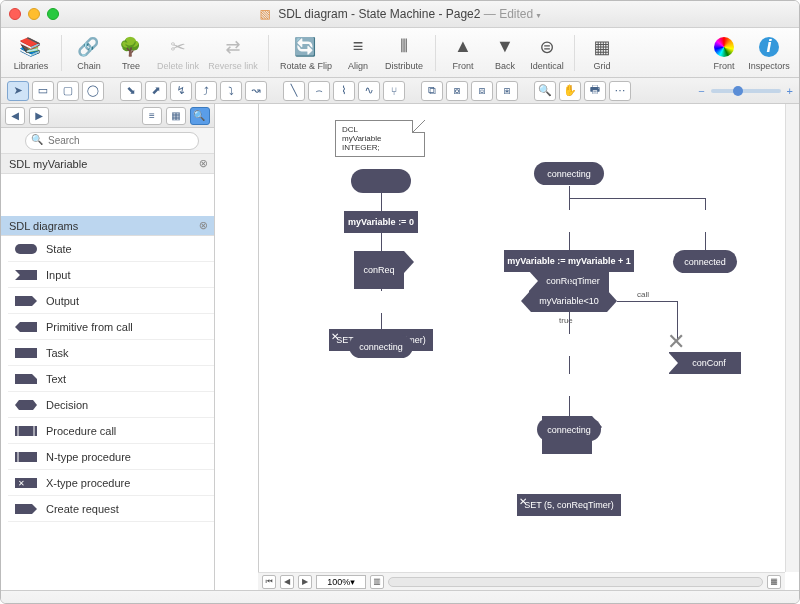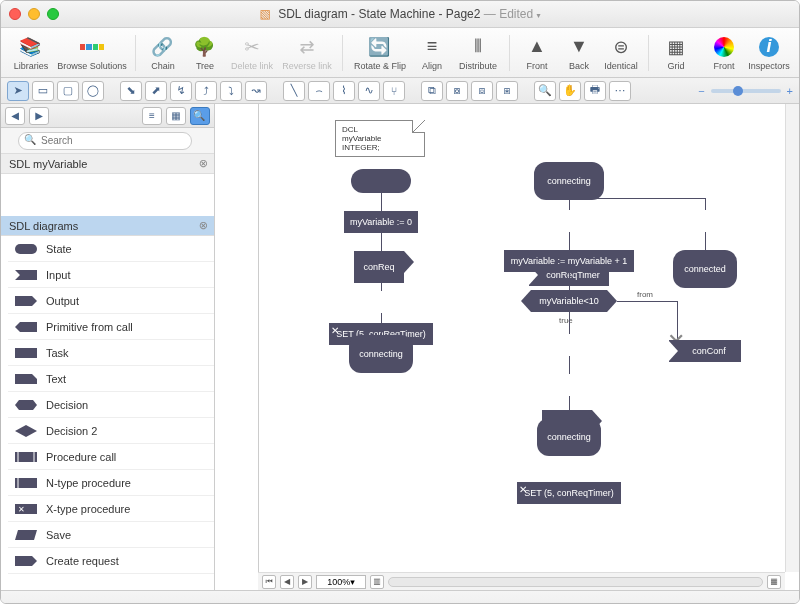--- a/index.html
+++ b/index.html
@@ -71,21 +71,21 @@
   .zoom { display:flex; align-items:center; gap:6px; margin-left:auto;}
   .zoom .slider { width:70px; height:4px; background:#c3d5e8; border-radius:2px; position:relative;}
   .zoom .thumb { width:10px; height:10px; border-radius:50%; background:#5a8dd6; position:absolute; top:-3px; left:22px;}
   
   .appbody { display:flex; height:calc(604px - 22px - 50px - 26px - 20px); }
   
   .sidebar { width:214px; background:#fff; border-right:1px solid #ccc; display:flex; flex-direction:column;}
   .sidebar-top { height:24px; background:linear-gradient(#f3f3f3,#e6e6e6); border-bottom:1px solid #ccc; display:flex; align-items:center; padding:0 4px; gap:4px;}
   .sidebar-top .sqbtn { width:20px; height:18px; border:1px solid #bbb; background:#fff; border-radius:3px; display:flex; align-items:center; justify-content:center; font-size:10px; color:#46648a; cursor:pointer;}
   .sidebar-top .sqbtn.blue { background:#5a9de8; color:#fff; border-color:#3a7abf;}
-  .searchrow { height:26px; display:flex; align-items:center; padding:4px 17px; background:#f5f5f5; border-bottom:1px solid #ddd;}
+  .searchrow { height:26px; display:flex; align-items:center; padding:4px 24px; background:#f5f5f5; border-bottom:1px solid #ddd;}
   .searchrow input { flex:1; height:18px; border:1px solid #ccc; border-radius:10px; padding:0 18px 0 22px; font-size:10px; background:#fff;}
   .searchwrap { position:relative; flex:1;}
   .searchwrap::before { content:"🔍"; position:absolute; left:6px; top:2px; font-size:10px; color:#888;}
   .cat-row { height:20px; background:#eee; border-bottom:1px solid #ddd; display:flex; align-items:center; padding:0 8px; font-size:11px; color:#333; position:relative; cursor:pointer;}
   .cat-row.sel { background:#bcd6ef;margin-top:42px; }
   .cat-row .closex { position:absolute; right:6px; color:#888; font-size:11px;}
   .shape-list { flex:1; overflow-y:auto; background:#fff;}
   .shape-item { height:26px; border-bottom:1px solid #eee; display:flex; align-items:center; padding:0 6px; gap:8px; font-size:11px; color:#333; cursor:pointer;margin-left:7px;}
   .shape-item .sicon { width:24px; height:16px; display:flex; align-items:center; justify-content:center;}
   .shape-item .sicon svg { width:24px; height:16px; }
@@ -98,23 +98,23 @@
   .hscroll .zoomsel { width:50px; height:14px; border:1px solid #bbb; background:#fff; font-size:9px; display:flex; align-items:center; justify-content:center;}
   .hscroll .track { flex:1; height:10px; background:#e8e8e8; border:1px solid #ccc; border-radius:5px;}
   
   .statusbar { height:36px; background:linear-gradient(#f5f5f5,#e8e8e8); border-top:1px solid #ccc; display:flex; align-items:center; padding:0 10px; font-size:10px; color:#555;}
   .statusbar .center { position:absolute; left:0; right:0; text-align:center;}
   
   .sdl { position:absolute; display:flex; align-items:center; justify-content:center; color:#fff; font-size:9px; text-align:center; }
   .sdl-note { position:absolute; background:#fff; border:1px solid #888; font-size:8px; color:#333; padding:4px 6px; width:90px;}
   .sdl-note::after { content:""; position:absolute; top:-1px; right:-1px; width:12px; height:12px; background:linear-gradient(135deg,#fff 50%,#888 50%,#888 52%,#fff 52%); border-left:1px solid #888; border-bottom:1px solid #888;}
   .sdl-start { background:#4f4e66; border-radius:12px; }
-  .sdl-task { background:#4f4e66; }
-  .sdl-state { background:#4f4e66; border-radius:12px; height:38px;}
-  .sdl-output { background:#4f4e66; position:relative; height:32px;}
+  .sdl-task { background:#4f4e66;font-weight:bold; }
+  .sdl-state { background:#4f4e66; border-radius:12px; height:23px;}
+  .sdl-output { background:#4f4e66; position:relative; height:38px;}
   .sdl-output::after { content:""; position:absolute; right:-10px; top:0; border-left:10px solid #4f4e66; border-top:11px solid transparent; border-bottom:11px solid transparent;}
   .sdl-input { background:#4f4e66; position:relative; height:22px;}
   .sdl-input::before { content:""; position:absolute; left:-1px; top:0; border-left:10px solid #fff; border-top:11px solid transparent; border-bottom:11px solid transparent;}
   .sdl-proc { background:#4f4e66; position:relative;}
   .sdl-proc .x { position:absolute; left:2px; top:2px; color:#fff; font-size:10px;}
   .sdl-dec { width:96px; height:22px; position:relative; color:#fff; font-size:9px; display:flex; align-items:center; justify-content:center;}
   .sdl-dec svg { position:absolute; left:0; top:0; }
   .conn { position:absolute; background:#4f4e66;}
   .conn.v { width:1px; }
   .conn.h { height:1px; }
@@ -134,29 +134,20 @@
     <span class="docicon">▧</span>
     <span>SDL diagram - State Machine - Page2</span>
     <span class="edited"> — <span>Edited</span> <span style="font-size:8px;">▾</span></span>
   </div>
 </div>
 
 <div class="maintoolbar">
   <div class="tb-btn">
       <div class="ic">📚</div>
       <div class="lb">Libraries</div>
-    </div>
-  <div class="tb-btn" style="width:70px">
-      <div class="ic" style="display:flex;gap:1px">
-        <span style="width:6px;height:6px;background:#e74c3c"></span>
-        <span style="width:6px;height:6px;background:#3498db"></span>
-        <span style="width:6px;height:6px;background:#2ecc71"></span>
-        <span style="width:6px;height:6px;background:#f1c40f"></span>
-      </div>
-      <div class="lb">Browse Solutions</div>
     </div>
   <div class="tb-sep"></div>
   <div class="tb-btn small">
       <div class="ic">🔗</div>
       <div class="lb">Chain</div>
     </div>
   <div class="tb-btn small">
       <div class="ic">🌳</div>
       <div class="lb">Tree</div>
     </div>
@@ -329,28 +320,20 @@
           <div class="sicon">
             <svg viewBox="0 0 24 16">
               <polygon points="5,3 19,3 23,8 19,13 5,13 1,8" fill="#4f4e66"></polygon>
             </svg>
           </div>
           <span>Decision</span>
         </div>
       <div class="shape-item">
           <div class="sicon">
             <svg viewBox="0 0 24 16">
-              <polygon points="12,2 23,8 12,14 1,8" fill="#4f4e66"></polygon>
-            </svg>
-          </div>
-          <span>Decision 2</span>
-        </div>
-      <div class="shape-item">
-          <div class="sicon">
-            <svg viewBox="0 0 24 16">
               <rect x="1" y="3" width="22" height="10" fill="#4f4e66"></rect>
               <line x1="4" y1="3" x2="4" y2="13" stroke="#fff"></line>
               <line x1="20" y1="3" x2="20" y2="13" stroke="#fff"></line>
             </svg>
           </div>
           <span>Procedure call</span>
         </div>
       <div class="shape-item">
           <div class="sicon">
             <svg viewBox="0 0 24 16">
@@ -361,28 +344,20 @@
           <span>N-type procedure</span>
         </div>
       <div class="shape-item">
           <div class="sicon">
             <svg viewBox="0 0 24 16">
               <rect x="1" y="3" width="22" height="10" fill="#4f4e66"></rect>
               <text x="4" y="11" font-size="8" fill="#fff">✕</text>
             </svg>
           </div>
           <span>X-type procedure</span>
-        </div>
-      <div class="shape-item">
-          <div class="sicon">
-            <svg viewBox="0 0 24 16">
-              <polygon points="4,3 23,3 20,13 1,13" fill="#4f4e66"></polygon>
-            </svg>
-          </div>
-          <span>Save</span>
         </div>
       <div class="shape-item">
           <div class="sicon">
             <svg viewBox="0 0 24 16">
               <polygon points="1,3 18,3 23,8 18,13 1,13" fill="#4f4e66"></polygon>
             </svg>
           </div>
           <span>Create request</span>
         </div>
     </div>
@@ -431,21 +406,21 @@
           <span>myVariable := myVariable + 1</span>
         </div>
       <div class="conn v" style="left:310px; top:168px; height:18px;"></div>
       <div class="sdl-dec" style="position:absolute; left:262px; top:186px;">
         <svg width="96" height="22">
             <polygon points="10,0 86,0 96,11 86,22 10,22 0,11" fill="#4f4e66"></polygon>
           </svg>
         <span style="position:relative">myVariable&lt;10</span>
       </div>
       <div class="dec-label" style="left:300px; top:212px;">true</div>
-      <div class="dec-label" style="left:378px; top:186px;">from</div>
+      <div class="dec-label" style="left:378px; top:186px;">call</div>
       <div class="conn v" style="left:310px; top:208px; height:22px;"></div>
 
       <div class="conn h" style="left:358px; top:197px; width:60px;"></div>
       <div class="conn v" style="left:418px; top:197px; height:38px;"></div>
       <div class="cross" style="left:408px; top:225px;">✕</div>
 
       <div class="sdl sdl-output" style="left:283px; top:230px; width:50px;">
           <span>conReq</span>
         </div>
       <div class="conn v" style="left:310px; top:252px; height:18px;"></div>

